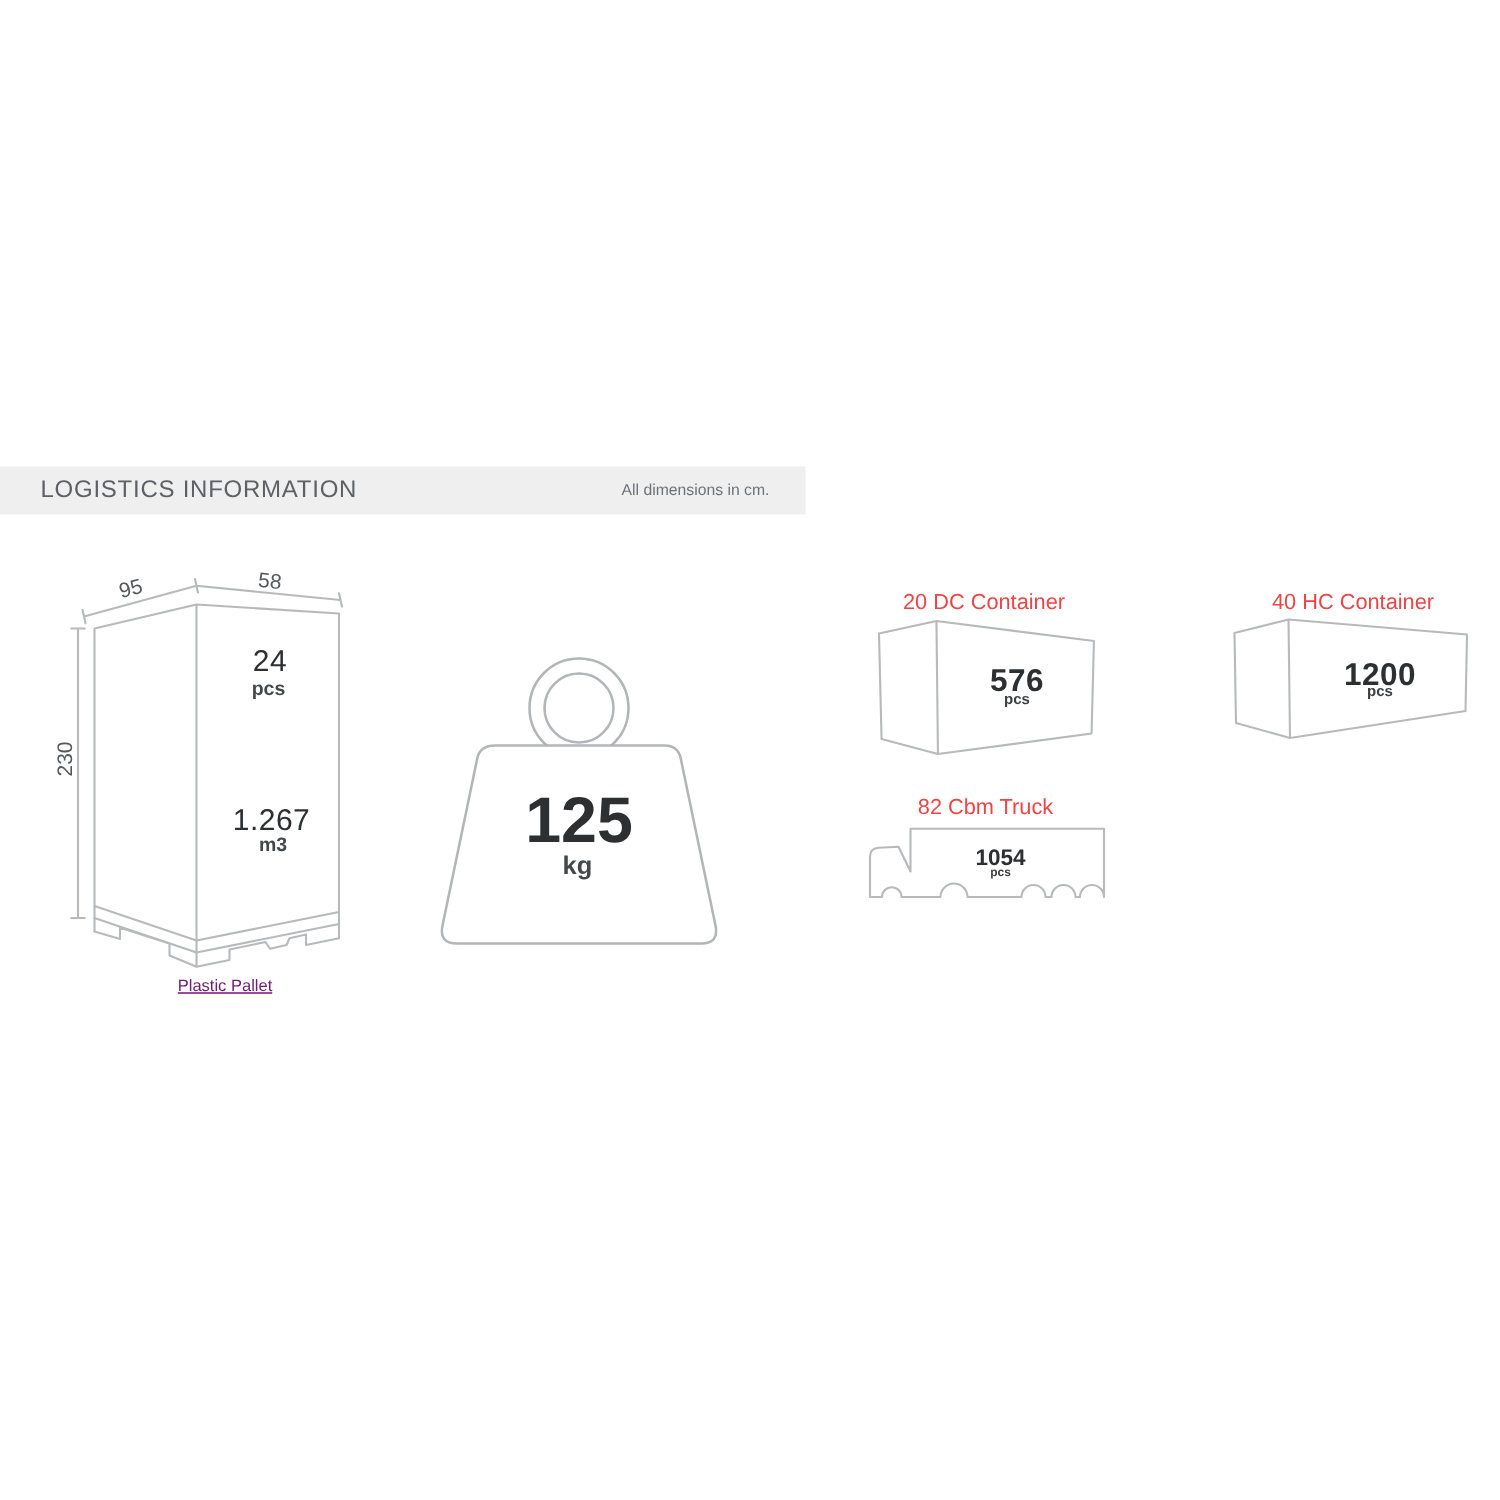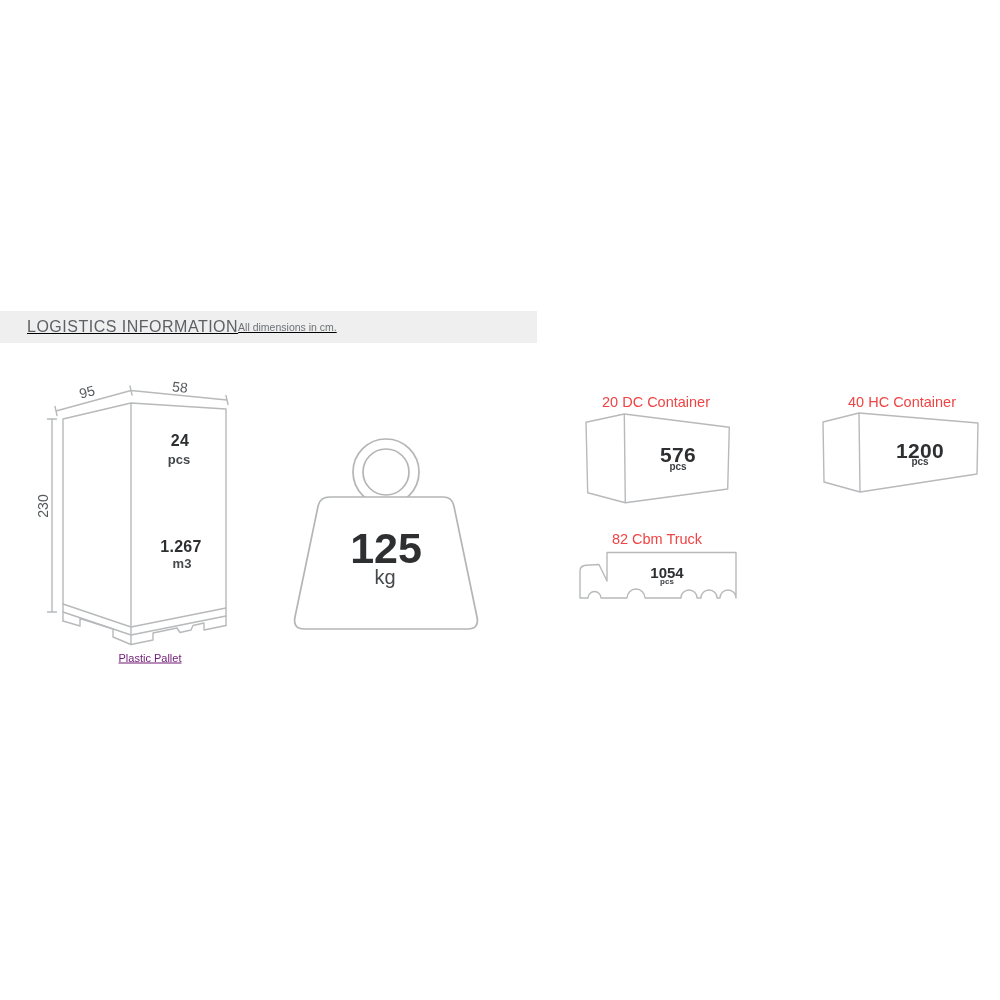--- a/index.html
+++ b/index.html
@@ -4,45 +4,44 @@
 <style>
   html,body{margin:0;padding:0;background:#fff;}
   .stage{
     position:relative;width:1000px;height:1000px;background:#ffffff;overflow:hidden;
     font-family:"Liberation Sans", sans-serif;
   }
   
   .header-bar{
     position:absolute;left:0;top:311px;width:537px;height:32px;
     background:#efefef;box-sizing:border-box;
-    display:flex;align-items:center;justify-content:flex-start;
-    padding:0 10px 0 27px;
-    text-decoration:underline;
+    display:flex;align-items:center;justify-content:space-between;
+    padding:0 24px 0 27px;
   }
   .header-title{
     font-size:16px;color:#5d6165;letter-spacing:.5px;white-space:nowrap;
   }
   .header-note{
     font-size:10.5px;color:#6e7276;white-space:nowrap;
   }
   
   svg.art{position:absolute;left:0;top:0;width:1000px;height:1000px;}
   
   .lbl{
     position:absolute;transform:translate(-50%,-50%);
     white-space:nowrap;text-align:center;line-height:1;
   }
   .dim{font-size:14px;color:#55585b;}
   .rot-95{transform:translate(-50%,-50%) rotate(-15deg);}
   .rot-58{transform:translate(-50%,-50%) rotate(6deg);}
   .rot-230{transform:translate(-50%,-50%) rotate(-90deg);}
-  .num-lg{font-size:16px;font-weight:bold;color:#2d2f31;letter-spacing:.3px;text-align:right;}
+  .num-lg{font-size:20px;font-weight:normal;color:#2d2f31;letter-spacing:.3px;text-align:right;}
   .unit-md{font-size:13px;font-weight:600;color:#45484a;}
   .num-xl{font-size:43px;font-weight:bold;color:#2d2f31;}
-  .unit-lg{font-size:20px;font-weight:400;color:#45484a;}
+  .unit-lg{font-size:17px;font-weight:700;color:#45484a;}
   .num-c{font-size:21px;font-weight:bold;color:#2d2f31;letter-spacing:.3px;}
   .unit-c{font-size:10px;font-weight:bold;color:#3c3e40;}
   .num-t{font-size:15px;font-weight:bold;color:#2d2f31;}
   .unit-t{font-size:8px;font-weight:bold;color:#3c3e40;}
   .caption{font-size:11px;color:#701a75;text-decoration:underline;}
   .dtitle{font-size:14.5px;color:#ef4444;}
 </style>
 </head>
 <body>
 

